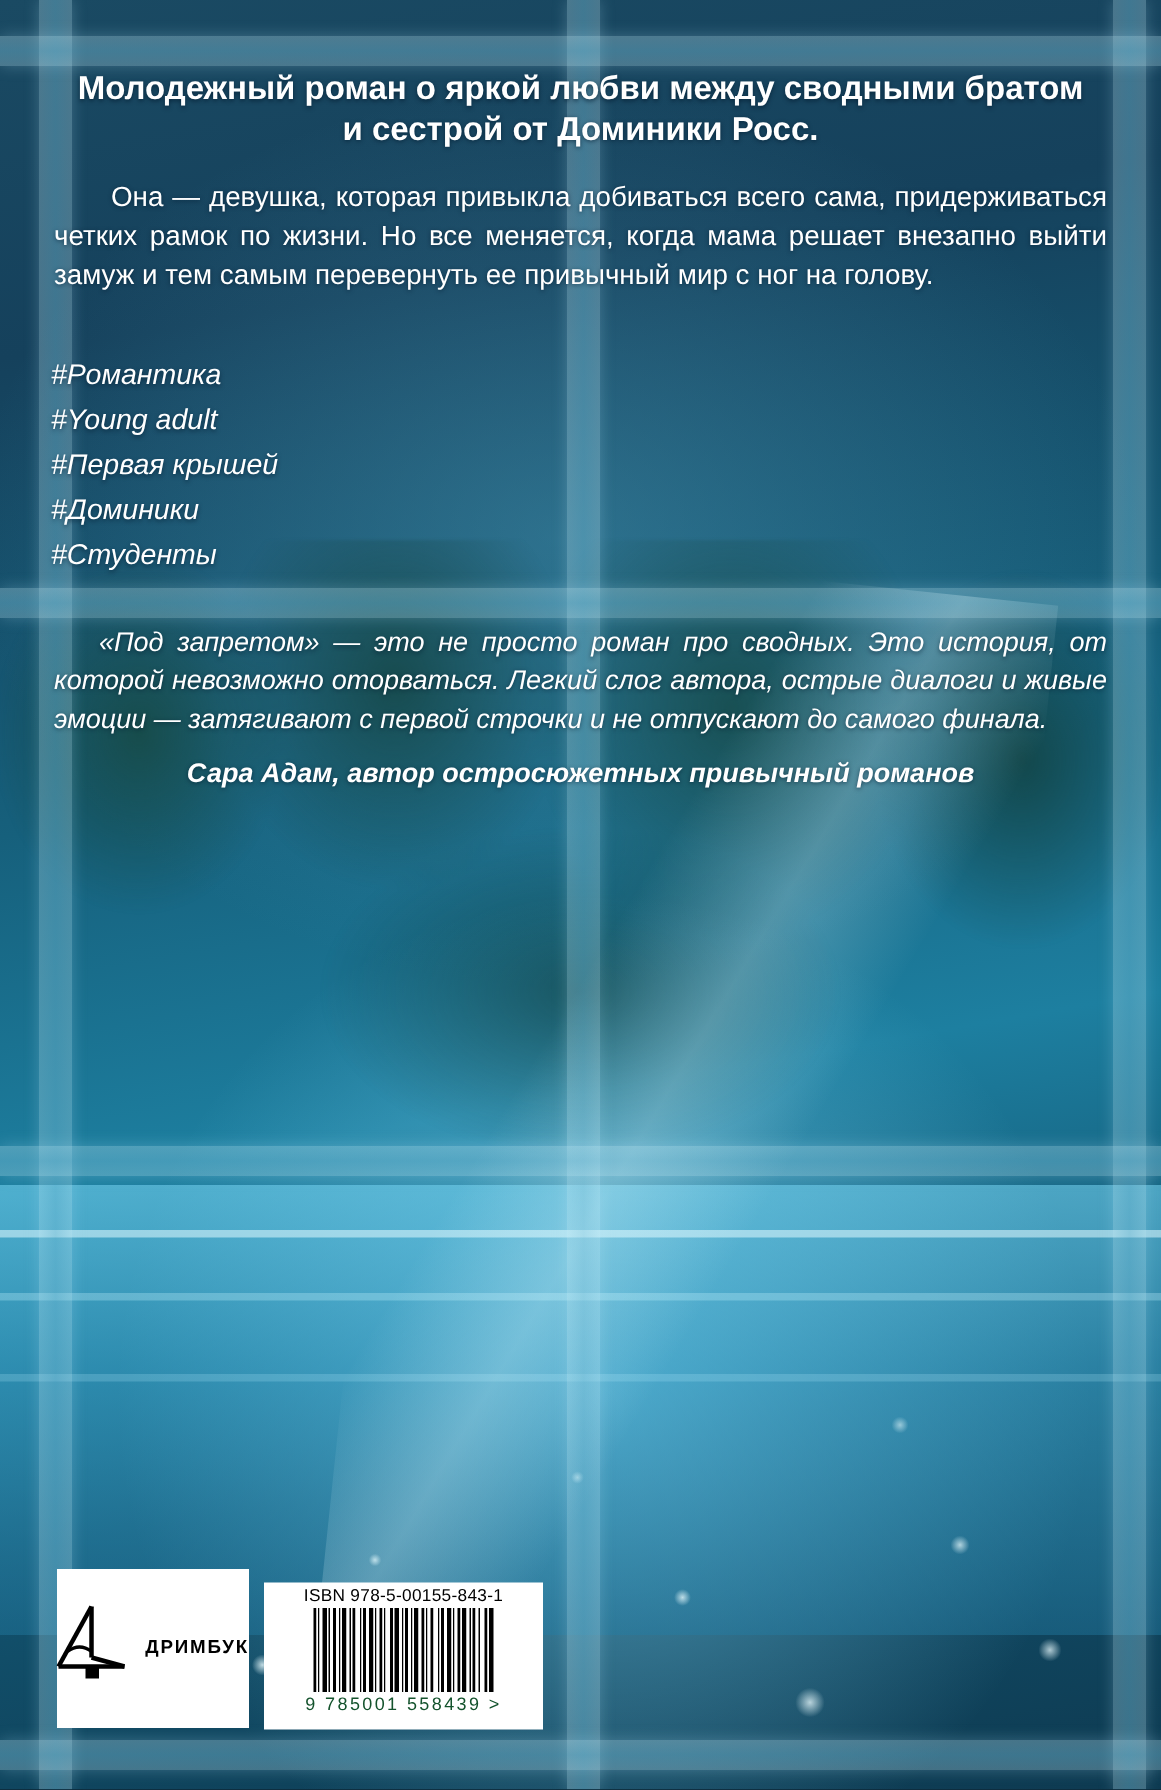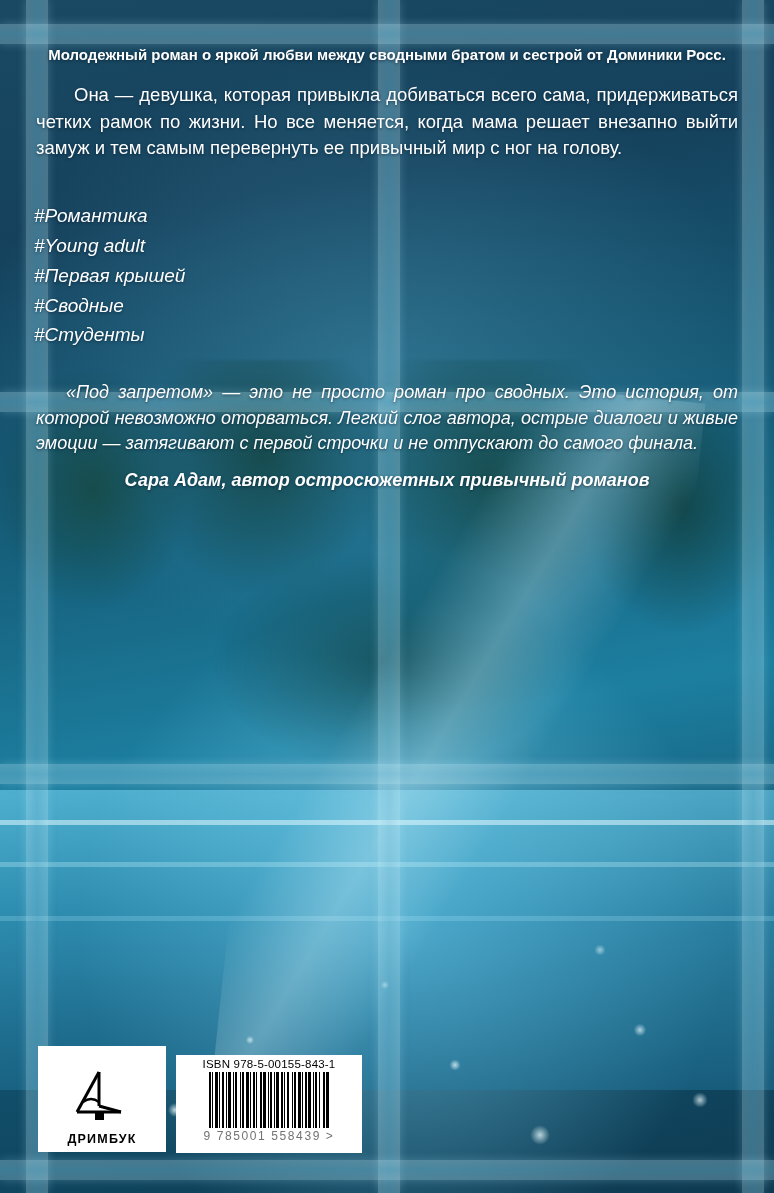--- a/index.html
+++ b/index.html
@@ -98,21 +98,21 @@
 
   
   .content {
     position: absolute;
     left: 28px;
     top: 46px;
     width: 718px;
     color: #ffffff;
   }
   .headline {
-    font-size: 15px;
+    font-size: 22px;
     font-weight: bold;
     line-height: 1.22;
     text-align: center;
     padding: 0 14px;
     text-shadow: 0 1px 3px rgba(0,25,45,0.65);
     margin-bottom: 18px;
   }
   .para {
     font-size: 18.5px;
     line-height: 1.42;
@@ -156,21 +156,21 @@
 
   
   .publisher {
     position: absolute;
     left: 38px;
     top: 1046px;
     width: 128px;
     height: 106px;
     background: #ffffff;
     display: flex;
-    flex-direction: column;
+    flex-direction: row;
     align-items: center;
     justify-content: flex-end;
     padding-bottom: 6px;
     box-sizing: border-box;
   }
   .publisher svg { display: block; }
   .publisher-name {
     font-size: 12.5px;
     font-weight: bold;
     letter-spacing: 1.2px;
@@ -202,21 +202,21 @@
     justify-content: center;
     gap: 0;
   }
   .barcode span {
     display: block;
     background: #000;
     height: 100%;
   }
   .barcode-digits {
     font-size: 12px;
-    color: #737373;
+    color: #14532d;
     letter-spacing: 1.6px;
     margin-top: 1px;
     font-family: "Liberation Sans", sans-serif;
   }
 
   .warning-box {
     position: absolute;
     left: 505px;
     top: 1077px;
     width: 146px;
@@ -255,21 +255,21 @@
   <div class="content">
 
     <div class="headline">Молодежный роман о яркой любви между сводными братом и сестрой от Доминики Росс.</div>
 
     <div class="para">Она — девушка, которая привыкла добиваться всего сама, придерживаться четких рамок по жизни. Но все меняется, когда мама решает внезапно выйти замуж и тем самым перевернуть ее привычный мир с ног на голову.</div>
 
     <div class="tags">
       <div class="tag">#Романтика</div>
       <div class="tag">#Young adult</div>
       <div class="tag">#Первая крышей</div>
-      <div class="tag">#Сводные</div>
+      <div class="tag">#Доминики</div>
       <div class="tag">#Студенты</div>
     </div>
 
     <div class="quote-block">
       <div class="quote">«Под запретом» — это не просто роман про сводных. Это история, от которой невозможно оторваться. Легкий слог автора, острые диалоги и живые эмоции — затягивают с первой строчки и не отпускают до самого финала.</div>
       <div class="quote-author">Сара Адам, автор остросюжетных привычный романов</div>
     </div>
 
   </div>
 

